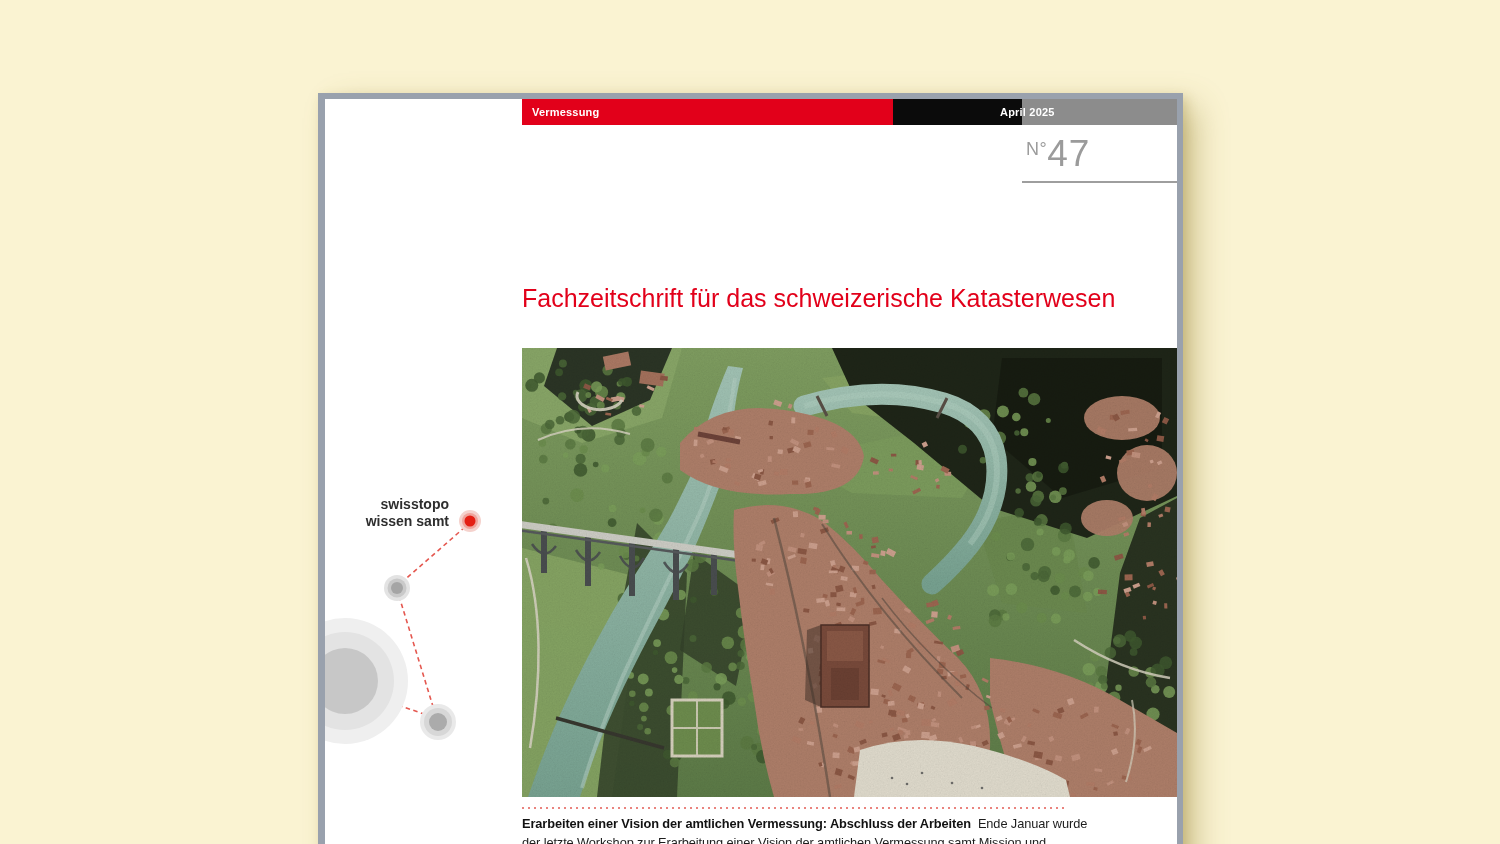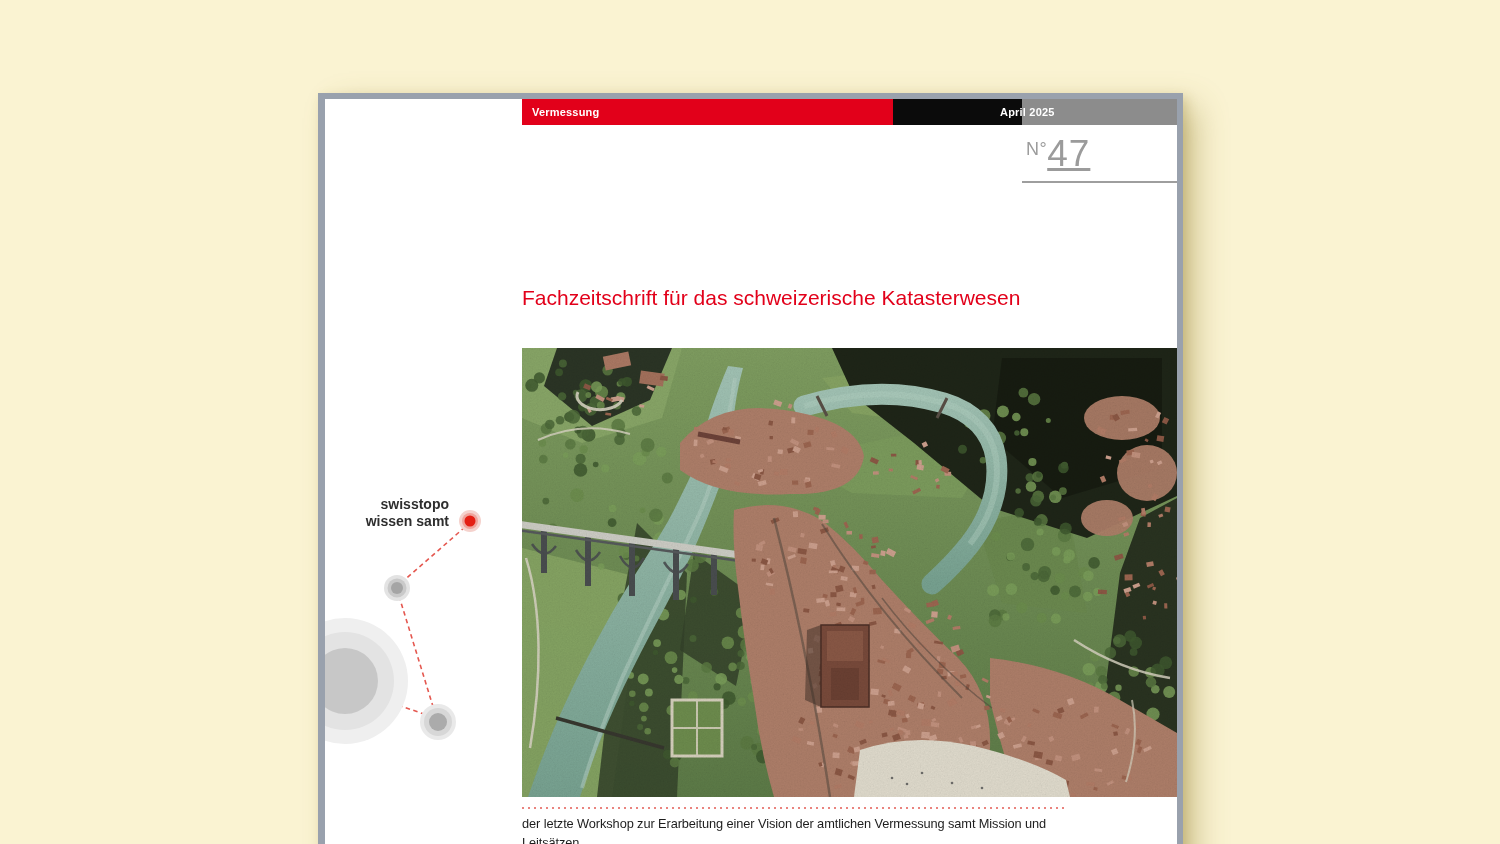--- a/index.html
+++ b/index.html
@@ -15,26 +15,26 @@
   .bar-red{left:197px;width:371px;background:var(--red,#e2001a);}
   .bar-black{left:568px;width:129px;background:var(--black,#0b0b0b);}
   .bar-gray{left:697px;width:155px;background:var(--gray,#8c8c8c);}
   .bar-label{position:absolute;top:0;height:26px;display:flex;align-items:center;
     color:#fff;font-size:11px;font-weight:bold;letter-spacing:.2px;}
   .label-verm{left:207px;}
   .label-date{left:675px;}
   
   .issue{position:absolute;left:701px;top:40px;display:flex;align-items:flex-start;color:var(--issuegray,#9b9b9b);}
   .issue-prefix{font-size:18px;line-height:18px;margin-top:1px;letter-spacing:.5px;}
-  .issue-number{font-size:37px;line-height:30px;font-weight:300;letter-spacing:1px;text-decoration:underline;}
+  .issue-number{font-size:37px;line-height:30px;font-weight:300;letter-spacing:1px;}
   .issue-rule{position:absolute;left:697px;top:82px;width:155px;height:2px;background:#9e9e9e;}
   
   .title{position:absolute;left:194px;top:100px;font-size:84px;line-height:84px;
     font-weight:300;letter-spacing:-1px;color:var(--red,#e2001a);}
-  .subtitle{position:absolute;left:197px;top:188px;font-size:21px;line-height:22px;
+  .subtitle{position:absolute;left:197px;top:188px;font-size:25px;line-height:22px;
     font-weight:400;color:var(--red,#e2001a);}
   
   .logo-text{position:absolute;left:0;top:397px;width:124px;text-align:right;
     font-size:14px;line-height:17px;font-weight:bold;color:#2e2e2e;}
   .logo-art{position:absolute;left:0;top:398px;width:197px;height:260px;}
   
   .photo{position:absolute;left:197px;top:249px;width:655px;height:449px;background:#6f8d53;}
   .photo svg{display:block;}
   
   .divider{position:absolute;left:197px;top:708px;width:546px;height:2px;
@@ -768,18 +768,21 @@
             <path d="M16,92 Q60,72 108,86" stroke-width="2" opacity="0.85"></path>
             <path d="M56,44 a22,13 0 1 0 44,8" stroke-width="3" opacity="0.9"></path>
           </g>
 
           <rect width="655" height="449" filter="url(#grain)" style="mix-blend-mode:multiply"></rect>
         </svg>
       </div>
 
       <div class="divider"></div>
       <div class="teaser">
+        <div class="teaser-line1">
+          <span class="teaser-headline">Erarbeiten einer Vision der amtlichen Vermessung: Abschluss der Arbeiten</span><span class="teaser-intro">Ende Januar wurde</span>
+        </div>
         <div class="teaser-line2">der letzte Workshop zur Erarbeitung einer Vision der amtlichen Vermessung samt Mission und Leitsätzen</div>
       </div>
 
     </div>
   </div>
 </div>
 
 </body></html>

